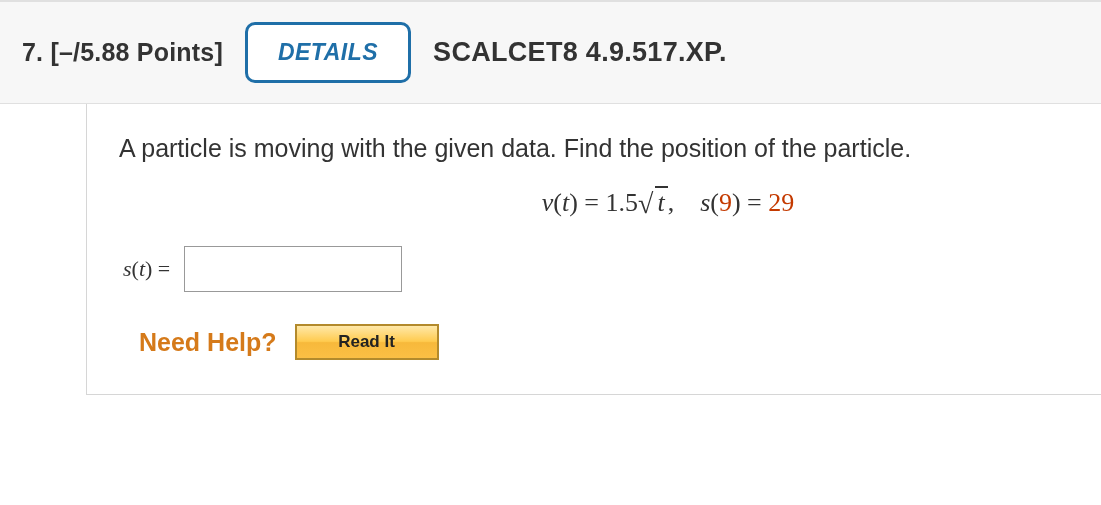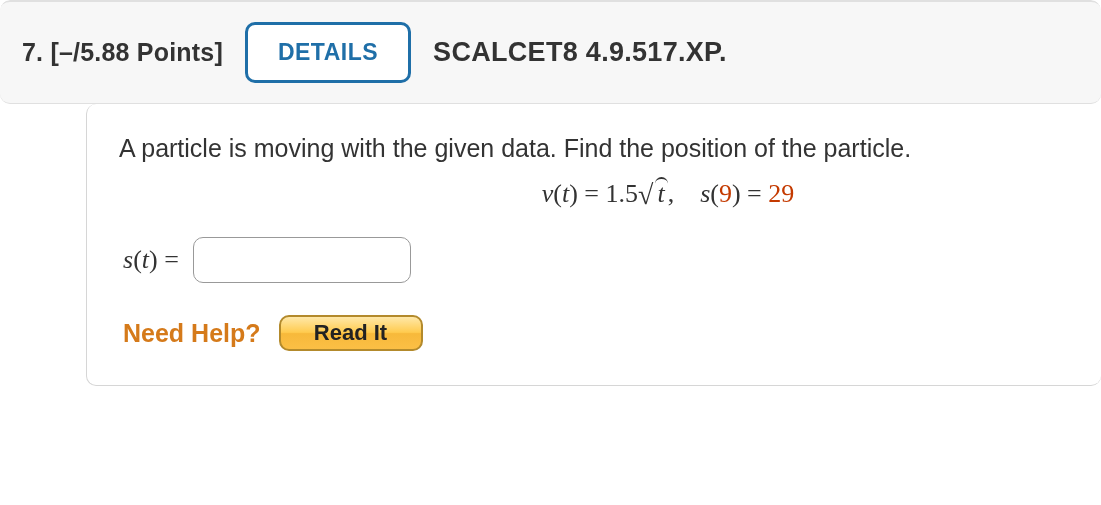--- a/index.html
+++ b/index.html
@@ -1,19 +1,18 @@
 <!DOCTYPE html>
 <html><head>
   <meta charset="utf-8">
   <style>
     * {
       margin: 0;
       padding: 0;
       box-sizing: border-box;
-      border-radius: 10px;
     }
     body {
       font-family: Arial, Helvetica, sans-serif;
       background: #fff;
       width: 1101px;
       height: 505px;
     }
     .header-bar {
       background: #f7f7f7;
       border-top: 2px solid #e0e0e0;
@@ -32,40 +31,41 @@
     .details-btn {
       background: #fff;
       border: 3px solid #1f6fa8;
       border-radius: 10px;
       padding: 14px 30px;
       font-size: 23px;
       font-weight: bold;
       color: #1f6fa8;
       cursor: pointer;
       letter-spacing: 0.5px;
+      font-style: italic;
     }
     .source-code {
       font-weight: bold;
       font-size: 27px;
       color: #333;
       letter-spacing: 0.3px;
     }
     .content-wrap {
       padding: 0 0 0 86px;
     }
     .content-box {
       border-left: 1px solid #d6d6d6;
       border-bottom: 1px solid #d6d6d6;
       padding: 30px 32px 34px 32px;
       width: 1015px;
     }
     .question-text {
       font-size: 25px;
       color: #333;
-      margin-bottom: 16px;
+      margin-bottom: 25px;
     }
     .equation-row {
       font-family: "Times New Roman", Times, serif;
       font-size: 26px;
       color: #333;
       text-align: center;
       padding-left: 148px;
       margin-bottom: 28px;
       white-space: nowrap;
     }
@@ -96,50 +96,51 @@
     }
     .answer-row {
       display: flex;
       align-items: center;
       gap: 14px;
       margin-bottom: 32px;
       padding-left: 4px;
     }
     .answer-label {
       font-family: "Times New Roman", Times, serif;
-      font-size: 26px;
+      font-size: 22px;
       color: #333;
     }
     .answer-label .italic {
       font-style: italic;
     }
     .answer-input {
       width: 218px;
       height: 46px;
       border: 1px solid #999;
       font-size: 20px;
       padding: 4px 8px;
     }
     .help-row {
       display: flex;
       align-items: center;
       gap: 18px;
       padding-left: 4px;
+      margin-left: 16px;
     }
     .help-label {
       font-size: 25px;
       font-weight: bold;
       color: #d57a1a;
     }
     .readit-btn {
       background: linear-gradient(to bottom, #ffe8a8 0%, #ffcb4f 48%, #f7b93b 52%, #fbbf45 100%);
       border: 2px solid #b38a2c;
       width: 144px;
       height: 36px;
-      font-size: 22px;
+      font-size: 17px;
       font-weight: bold;
       color: #222;
       cursor: pointer;
     }
   </style>
 </head>
 <body>
 
 <div class="header-bar">
   <span class="question-points">

